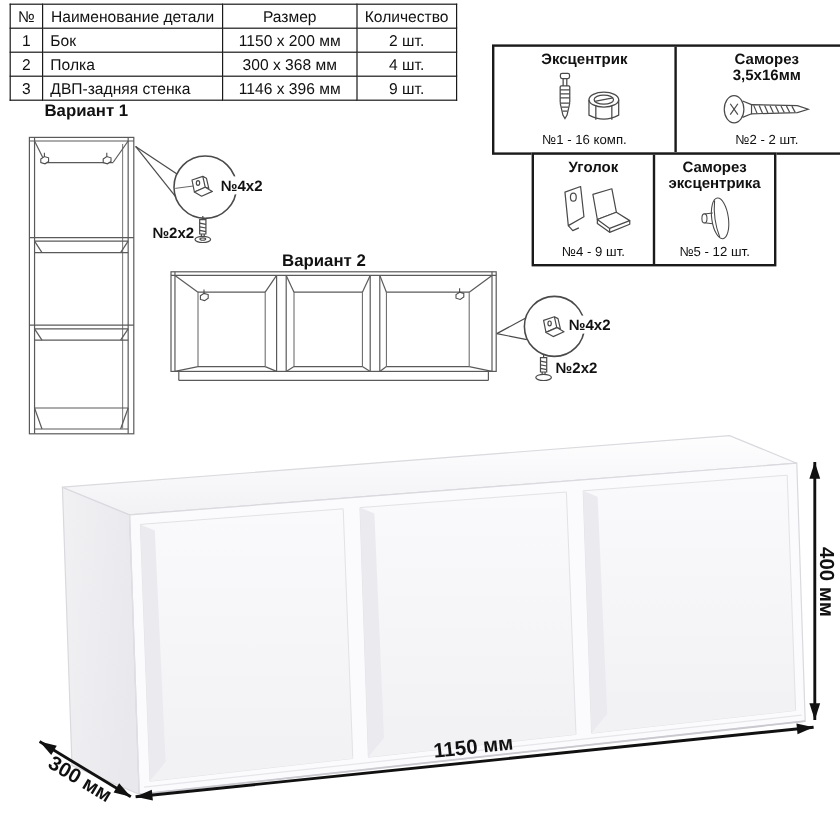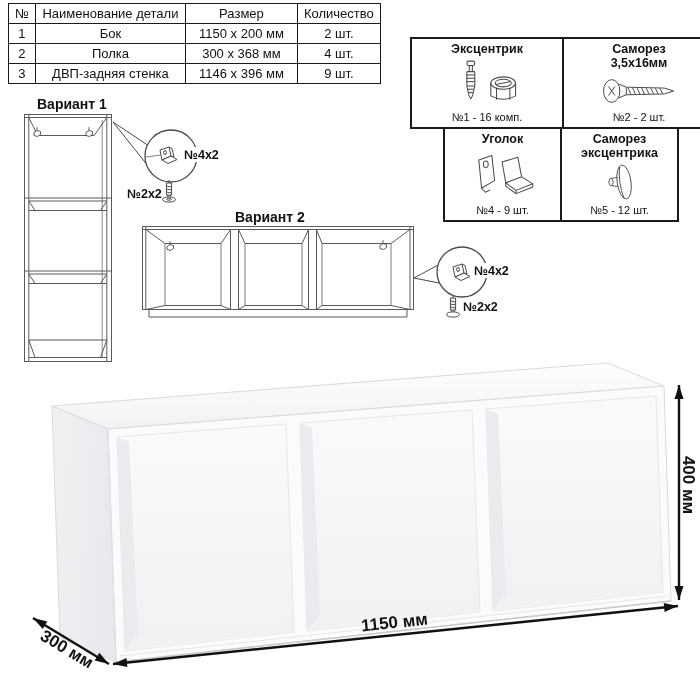--- a/index.html
+++ b/index.html
@@ -6,27 +6,27 @@
   .sheet{position:relative;width:700px;height:690px;background:#fff;
          font-family:"Liberation Sans",sans-serif;color:#111;overflow:hidden}
 
   
   table.parts{position:absolute;left:8px;top:3px;border-collapse:collapse;
               font-size:13px;color:#111;background:#fff}
   table.parts th,table.parts td{border:1px solid var(--border,#1a1a1a);
               padding:0 6px;height:19px;line-height:19px;white-space:nowrap;font-weight:normal}
   table.parts th{text-align:center}
   td.c-center{text-align:center}
-  td.c-left{text-align:center}
+  td.c-left{text-align:left}
 
   
   .hw-row{position:absolute;display:flex;border:2px solid var(--border,#1a1a1a);
           background:#fff;box-sizing:border-box}
   .hw-row1{left:410px;top:37px;width:306px;height:92px}
-  .hw-row2{left:443px;top:127px;width:236px;height:95px}
+  .hw-row2{left:443px;top:127px;width:204px;height:95px}
   .hw-cell{flex:1;display:flex;flex-direction:column;align-items:center;
            padding:3px 2px 4px;min-width:0;box-sizing:border-box}
   .hw-cell + .hw-cell{border-left:2px solid var(--border,#1a1a1a)}
   .hw-title{font-weight:bold;font-size:12.5px;line-height:1.12;text-align:center;white-space:nowrap}
   .hw-icon{flex:1;display:flex;align-items:center;justify-content:center;min-height:0}
   .hw-label{font-weight:normal;font-size:11px;white-space:nowrap}
 
   .variant-title{position:absolute;font-weight:bold;font-size:14px;white-space:nowrap}
   svg.layer{position:absolute;overflow:visible}
 
@@ -162,21 +162,21 @@
             </g>
             <path d="M20,22.5 L28.5,21.5 M20,31.5 L28.5,32.5" fill="none"></path>
             <ellipse cx="20" cy="27" rx="2.6" ry="4.6"></ellipse>
           </g>
         </svg>
       </div>
       <div class="hw-label">№5 - 12 шт.</div>
     </div>
   </div>
 
-  <div class="variant-title" style="left:37px;top:96px">Вариант 1</div>
+  <div class="variant-title" style="left:37px;top:84px">Вариант 1</div>
 
   <svg class="layer" style="left:24px;top:114px" width="212" height="250" viewBox="0 0 212 250">
     <g stroke="#5a5a5a" stroke-width="1" fill="none">
       <rect x="0.5" y="0.5" width="87" height="247"></rect>
       <line x1="4.8" y1="0.5" x2="4.8" y2="247.5"></line>
       <line x1="82.8" y1="0.5" x2="82.8" y2="247.5"></line>
       <line x1="78.2" y1="6" x2="78.2" y2="243" stroke-width="0.7"></line>
       <line x1="0.5" y1="3.5" x2="87.5" y2="3.5"></line>
       <line x1="4.8" y1="3.5" x2="13.5" y2="21"></line>
       <line x1="82.8" y1="3.5" x2="70.5" y2="21"></line>

